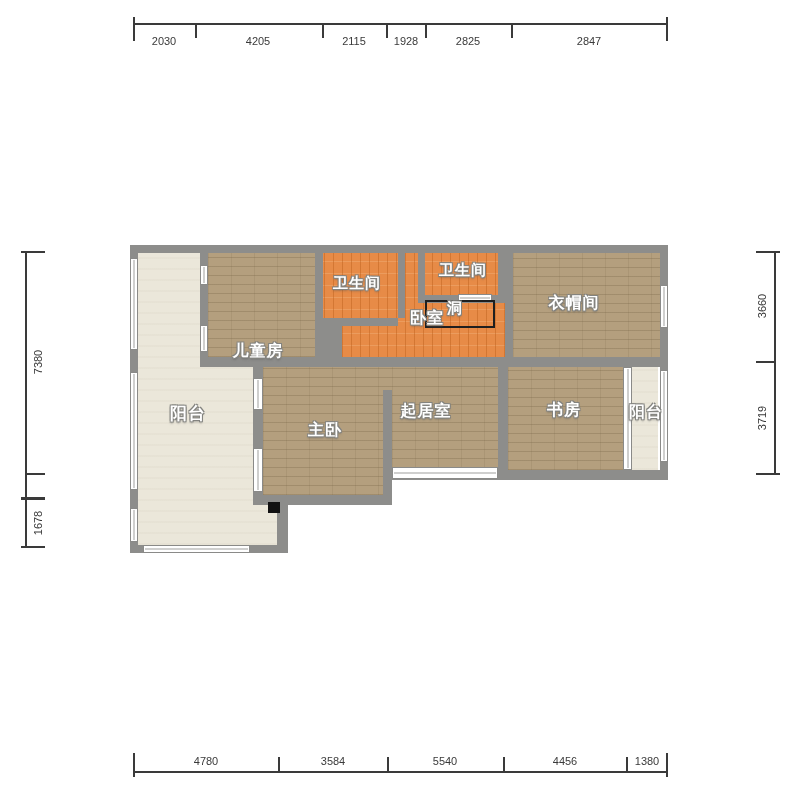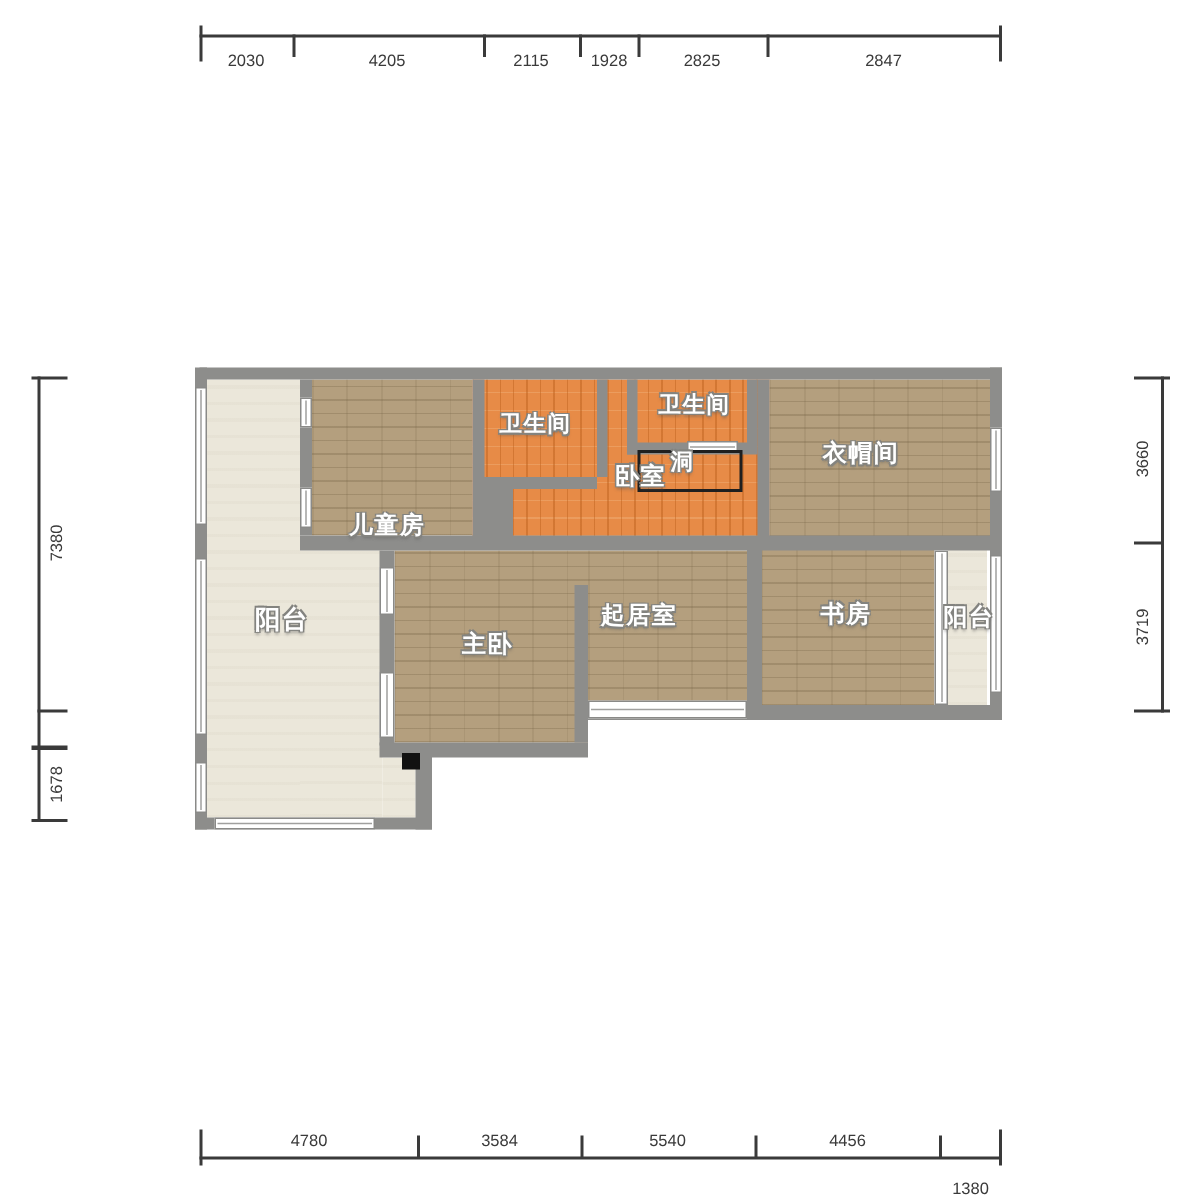--- a/index.html
+++ b/index.html
@@ -121,21 +121,21 @@
   <div class="abs dimline" style="left:133px;top:753px;width:2px;height:24px;"></div>
   <div class="abs dimline" style="left:278px;top:757px;width:2px;height:15px;"></div>
   <div class="abs dimline" style="left:387px;top:757px;width:2px;height:15px;"></div>
   <div class="abs dimline" style="left:503px;top:757px;width:2px;height:15px;"></div>
   <div class="abs dimline" style="left:626px;top:757px;width:2px;height:15px;"></div>
   <div class="abs dimline" style="left:666px;top:753px;width:2px;height:24px;"></div>
   <span class="abs dimlabel" style="left:206px;top:761px;">4780</span>
   <span class="abs dimlabel" style="left:333px;top:761px;">3584</span>
   <span class="abs dimlabel" style="left:445px;top:761px;">5540</span>
   <span class="abs dimlabel" style="left:565px;top:761px;">4456</span>
-  <span class="abs dimlabel" style="left:647px;top:793px;">1380</span>
+  <span class="abs dimlabel" style="left:647px;top:761px;">1380</span>
 
   <div class="abs dimline" style="left:25px;top:251px;width:2px;height:297px;"></div>
   <div class="abs dimline" style="left:21px;top:251px;width:24px;height:2px;"></div>
   <div class="abs dimline" style="left:25px;top:473px;width:20px;height:2px;"></div>
   <div class="abs dimline" style="left:21px;top:497px;width:24px;height:3px;"></div>
   <div class="abs dimline" style="left:21px;top:546px;width:24px;height:2px;"></div>
   <span class="abs dimlabel-v" style="left:38px;top:362px;">7380</span>
   <span class="abs dimlabel-v" style="left:38px;top:523px;">1678</span>
 
   <div class="abs dimline" style="left:774px;top:251px;width:2px;height:224px;"></div>

